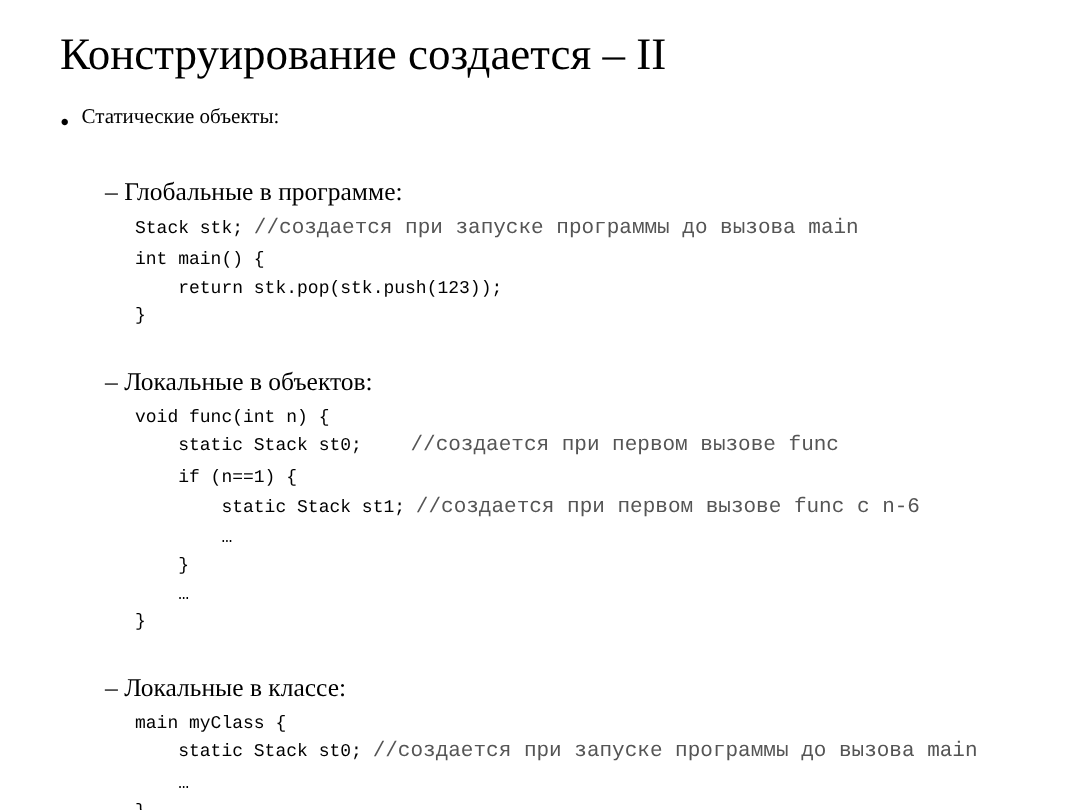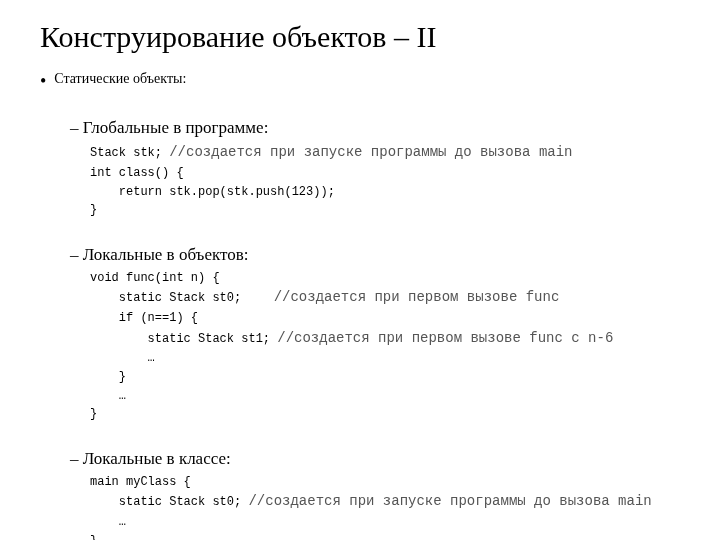--- a/index.html
+++ b/index.html
@@ -68,38 +68,38 @@
     }
 
     .code-comment {
       font-size: 14px;
       color: #555;
     }
   </style>
 </head>
 <body>
 
-<h1>Конструирование объектов – II</h1>
+<h1>Конструирование создается – II</h1>
 
 <div class="content">
 
   <div class="bullet-row">
     <span class="bullet-dot">•</span>
     <span class="bullet-text">Статические объекты:</span>
   </div>
 
   <div class="sub-item">
     <div class="sub-header">– Глобальные в программе:</div>
     <div class="code-block">
       <div>
         <span>Stack stk;</span>
         <span class="code-comment">  //создается при запуске программы до вызова main</span>
       </div>
       <div>
-        <span>int class() {</span>
+        <span>int main() {</span>
       </div>
       <div>
         <span>&nbsp;&nbsp;&nbsp;&nbsp;return stk.pop(stk.push(123));</span>
       </div>
       <div>
         <span>}</span>
       </div>
     </div>
   </div>
 

